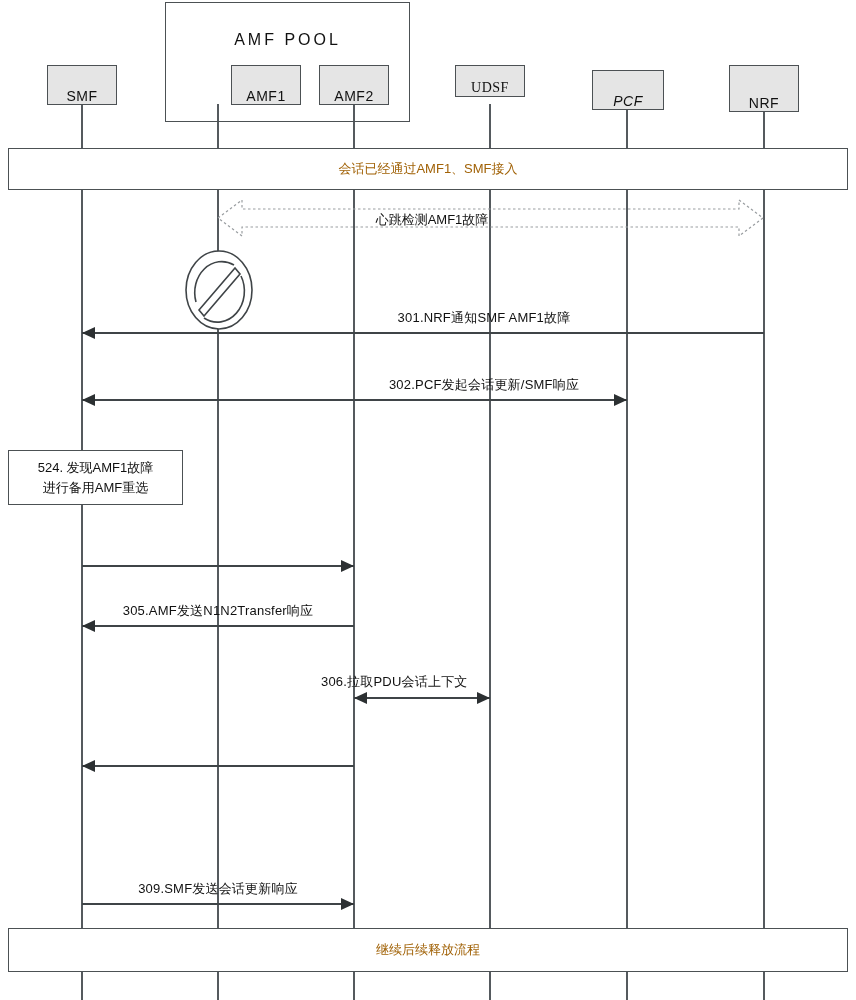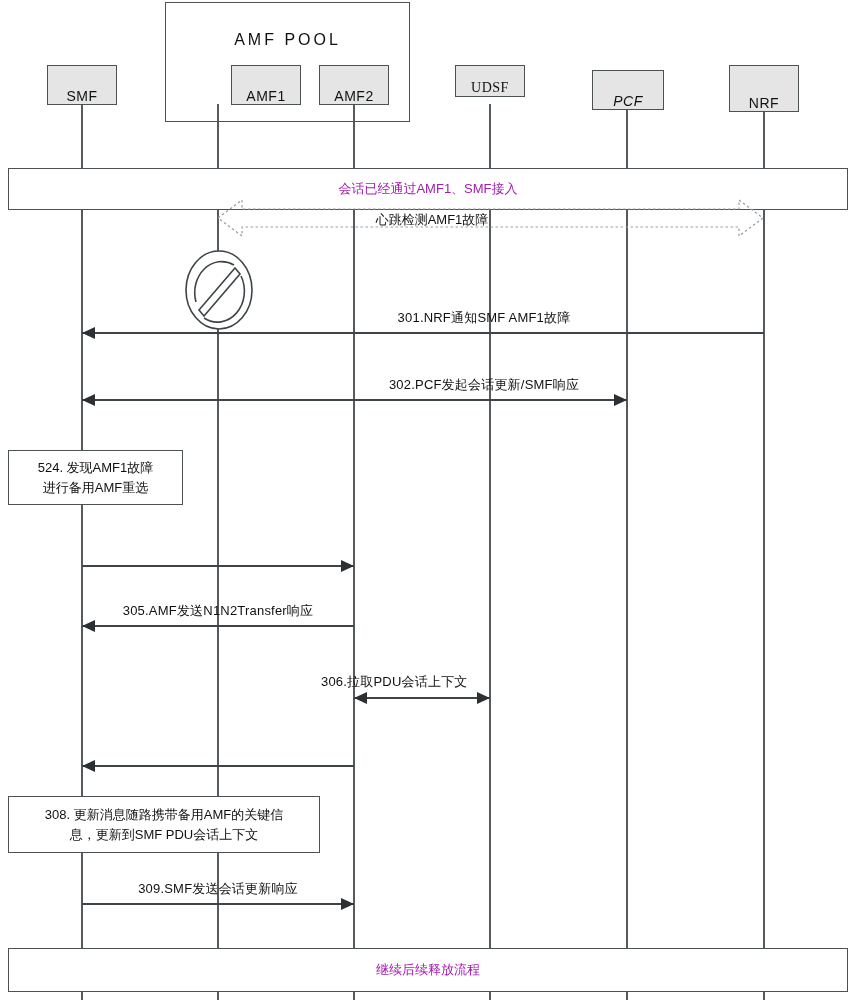--- a/index.html
+++ b/index.html
@@ -52,24 +52,23 @@
     top: 28px;
   }
   .fullbar {
     position: absolute;
     border: 1.5px solid #4c5154;
     background: #ffffff;
     display: flex;
     align-items: center;
     justify-content: center;
     font-size: 13px;
-    color: #a21caf;
+    color: #a16207;
     box-sizing: border-box;
     z-index: 5;
-    margin-top: 20px;
   }
   .note-box {
     position: absolute;
     border: 1.2px solid #4c5154;
     background: #ffffff;
     display: flex;
     align-items: center;
     justify-content: center;
     text-align: center;
     font-size: 13px;
@@ -205,26 +204,20 @@
   <div class="arrowhead left" style="left:82px; top:620px;"></div>
 
   <div class="msg-label" style="left:321px; top:673px;">306.拉取PDU会话上下文</div>
   <div class="msg-line" style="left:354px; top:697px; width:136px;"></div>
   <div class="arrowhead left" style="left:354px; top:692px;"></div>
   <div class="arrowhead right" style="left:477px; top:692px;"></div>
 
   <div class="msg-line" style="left:82px; top:765px; width:272px;"></div>
   <div class="arrowhead left" style="left:82px; top:760px;"></div>
 
-  <div class="note-box" style="left:8px; top:796px; width:312px; height:57px;">
-    <div>
-      <div>308. 更新消息随路携带备用AMF的关键信</div>
-      <div>息，更新到SMF PDU会话上下文</div>
-    </div>
-  </div>
 
   <div class="msg-label" style="left:218px; top:880px; transform:translateX(-50%);">309.SMF发送会话更新响应</div>
   <div class="msg-line" style="left:82px; top:903px; width:272px;"></div>
   <div class="arrowhead right" style="left:341px; top:898px;"></div>
 
   <div class="fullbar" style="left:8px; top:928px; width:840px; height:44px;">
     <span>继续后续释放流程</span>
   </div>
 
 </div>

